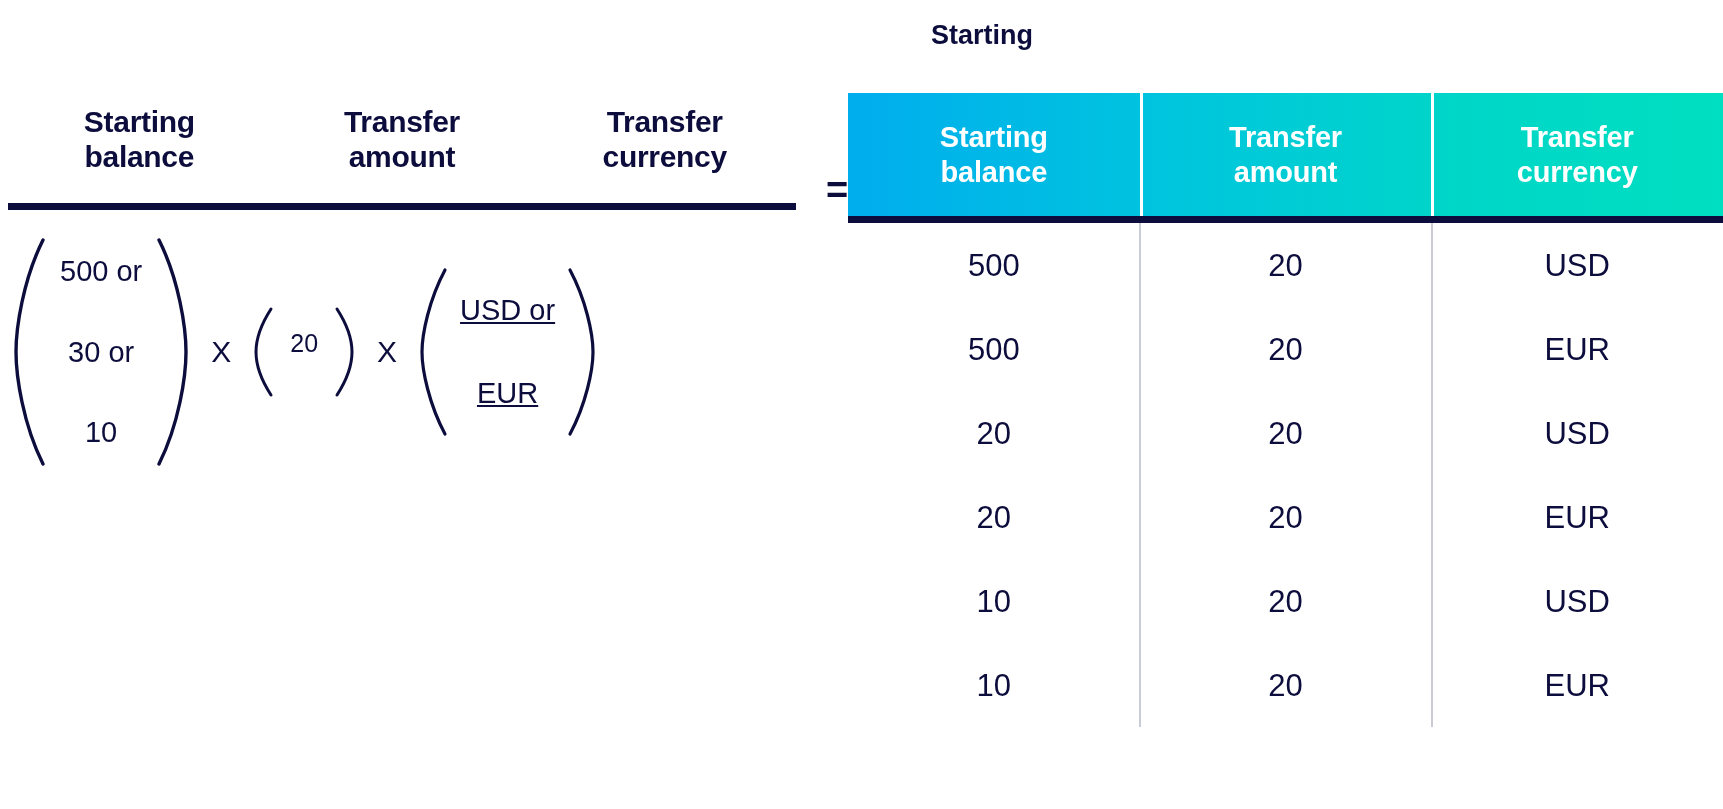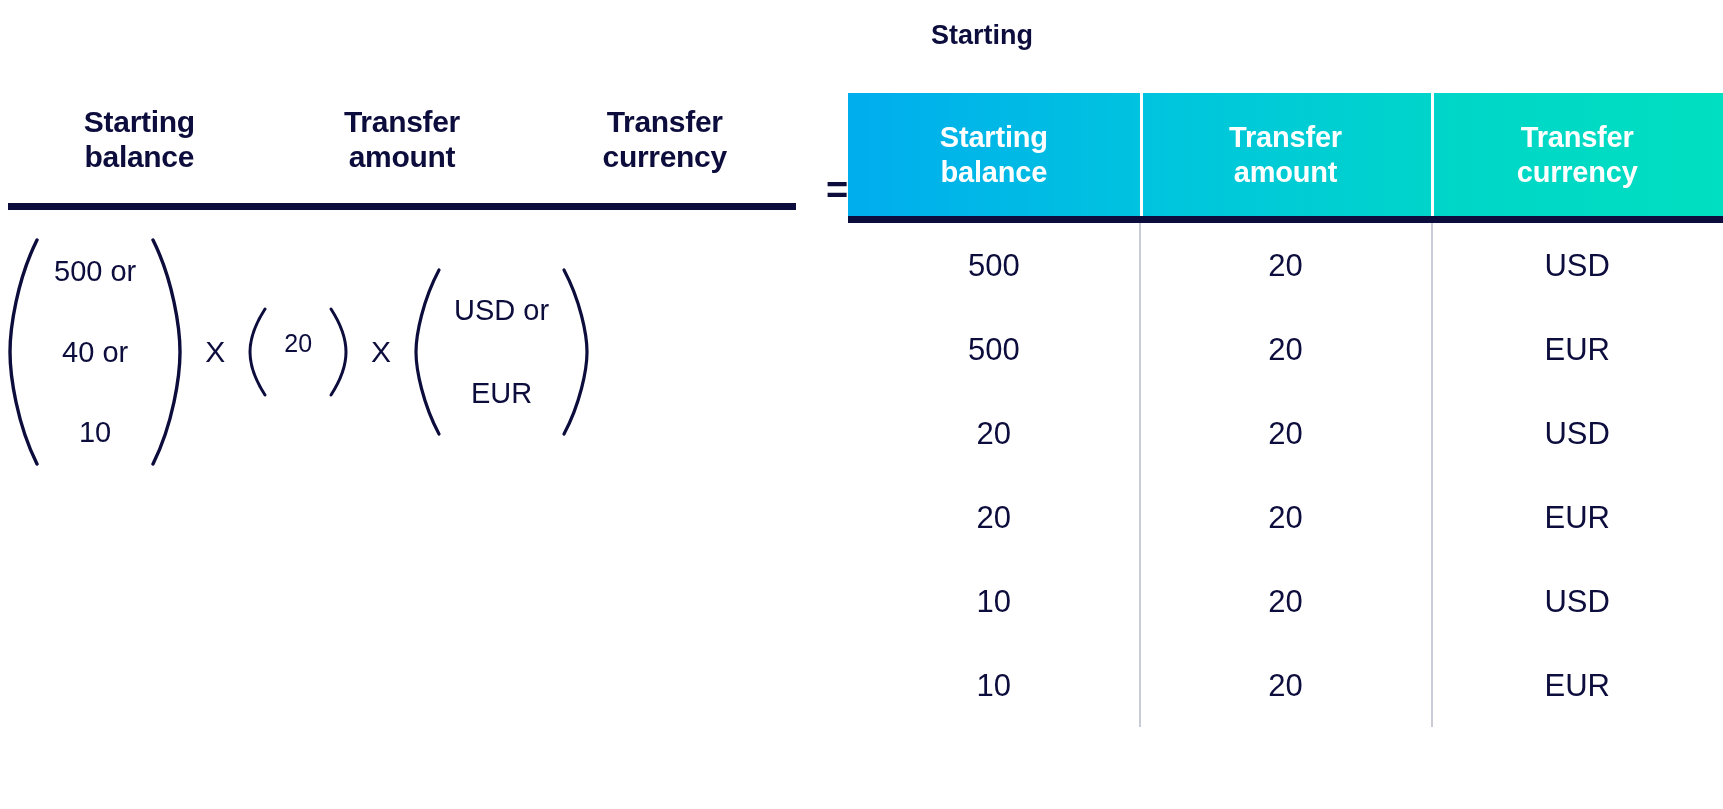--- a/index.html
+++ b/index.html
@@ -59,21 +59,21 @@
     top: 171px;
     font-size: 38px;
     font-weight: bold;
     color: #0d0d3d;
     line-height: 1;
   }
 
   
   #expression {
     position: absolute;
-    left: 6px;
+    left: 12px;
     top: 232px;
     width: 760px;
     height: 240px;
     display: flex;
     flex-direction: row;
     align-items: center;
   }
 
   .paren-group {
     position: relative;
@@ -116,20 +116,21 @@
   
   #group-transfer-amount .vector-items {
     height: 42px;
     padding: 0 14px;
     font-size: 25px;
   }
   
   #group-transfer-currency .vector-items {
     height: 112px;
     padding: 0 10px;
+    text-decoration: underline;
   }
 
   
   #scenarios-block {
     position: absolute;
     left: 848px;
     top: 0;
     width: 875px;
     height: 809px;
   }
@@ -246,21 +247,21 @@
   <div id="expression">
 
     <div class="paren-group" id="group-starting-balance">
       <span class="paren">
         <svg width="36" height="232" viewBox="0 0 36 232">
             <path d="M31 4 C11 44, 4 92, 4 116 C4 140, 11 188, 31 228" fill="none" stroke="#0d0d3d" stroke-width="3.4" stroke-linecap="round"></path>
           </svg>
       </span>
       <div class="vector-items">
         <span class="vector-item">500 or</span>
-        <span class="vector-item">40 or</span>
+        <span class="vector-item">30 or</span>
         <span class="vector-item">10</span>
       </div>
       <span class="paren">
         <svg width="36" height="232" viewBox="0 0 36 232">
             <path d="M5 4 C25 44, 32 92, 32 116 C32 140, 25 188, 5 228" fill="none" stroke="#0d0d3d" stroke-width="3.4" stroke-linecap="round"></path>
           </svg>
       </span>
     </div>
 
     <div class="mul-op">X</div>

